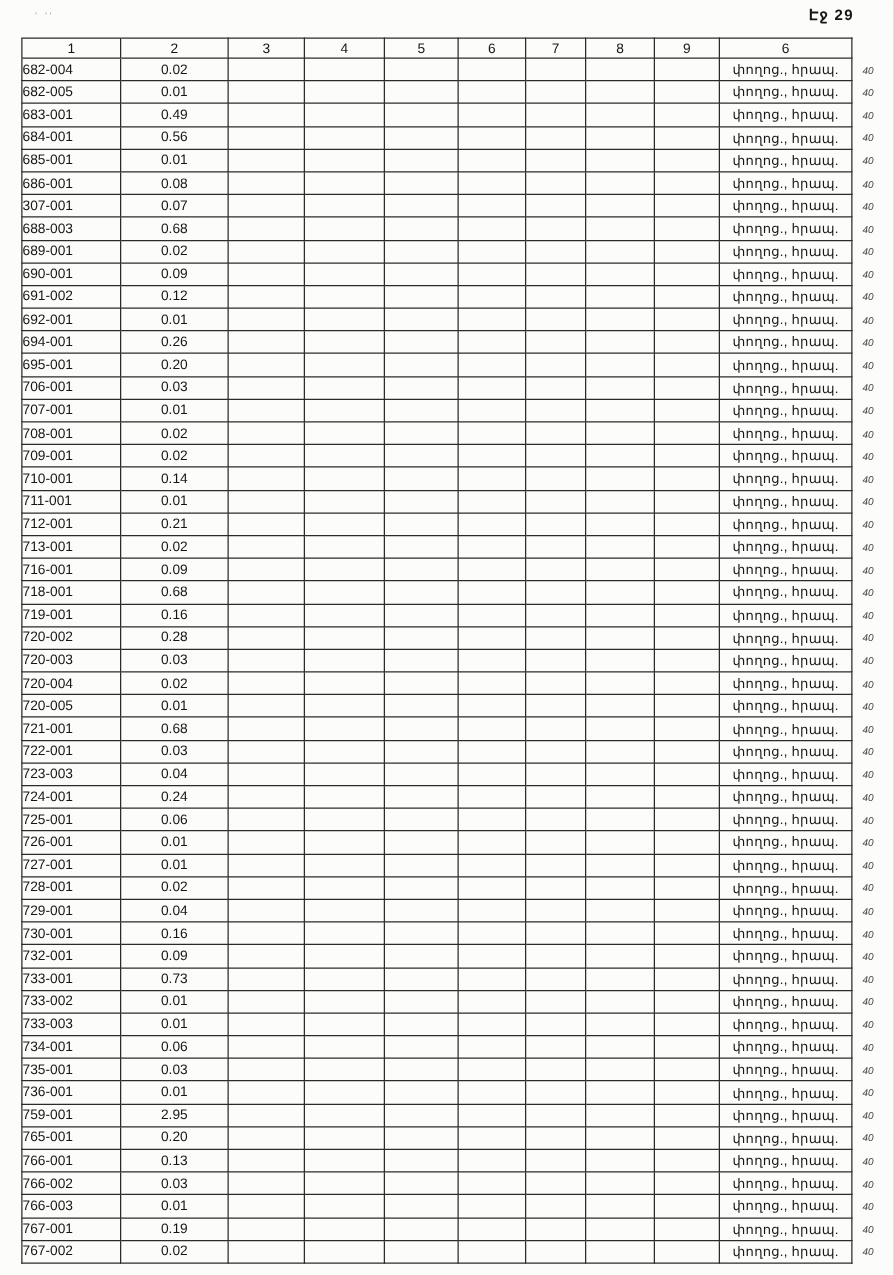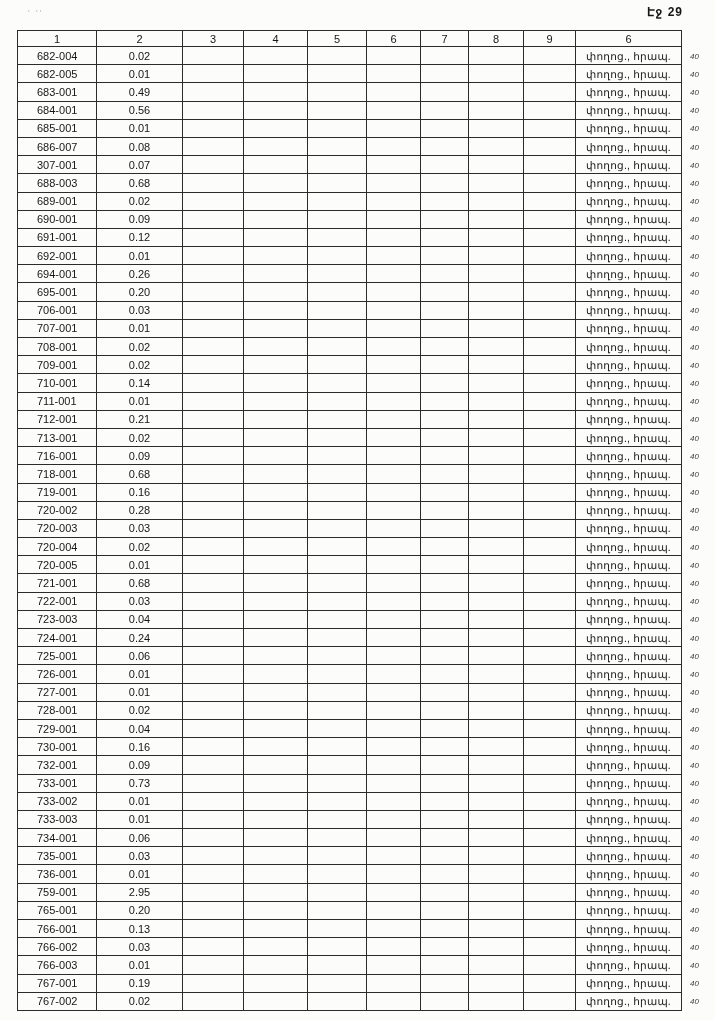--- a/index.html
+++ b/index.html
@@ -35,21 +35,21 @@
     overflow:hidden;
     white-space:nowrap;
   }
   .h{
     border-top:1px solid #2b2b2b;
     height:17px;
     justify-content:center;
     font-size:11px;
   }
   .first{border-left:1px solid #2b2b2b;}
-  .code{padding-left:19px;}
+  .code{padding-left:0;}
   .val{justify-content:center;text-align:center;}
   .note{justify-content:center;font-size:10.5px;letter-spacing:.2px;}
   .m{
     height:18.2px;box-sizing:border-box;
     display:flex;align-items:center;
     padding-left:8px;
     font-size:8px;color:#3f3f3f;font-style:italic;
   }
   .mh{height:17px;}
 </style>
@@ -119,21 +119,21 @@
       <div class="c val">0.01</div>
       <div class="c"></div>
       <div class="c"></div>
       <div class="c"></div>
       <div class="c"></div>
       <div class="c"></div>
       <div class="c"></div>
       <div class="c"></div>
       <div class="c note">փողոց., հրապ.</div>
       <div class="m">40</div>
-      <div class="c code first">686-007</div>
+      <div class="c code first">686-001</div>
       <div class="c val">0.08</div>
       <div class="c"></div>
       <div class="c"></div>
       <div class="c"></div>
       <div class="c"></div>
       <div class="c"></div>
       <div class="c"></div>
       <div class="c"></div>
       <div class="c note">փողոց., հրապ.</div>
       <div class="m">40</div>
@@ -174,21 +174,21 @@
       <div class="c val">0.09</div>
       <div class="c"></div>
       <div class="c"></div>
       <div class="c"></div>
       <div class="c"></div>
       <div class="c"></div>
       <div class="c"></div>
       <div class="c"></div>
       <div class="c note">փողոց., հրապ.</div>
       <div class="m">40</div>
-      <div class="c code first">691-001</div>
+      <div class="c code first">691-002</div>
       <div class="c val">0.12</div>
       <div class="c"></div>
       <div class="c"></div>
       <div class="c"></div>
       <div class="c"></div>
       <div class="c"></div>
       <div class="c"></div>
       <div class="c"></div>
       <div class="c note">փողոց., հրապ.</div>
       <div class="m">40</div>

